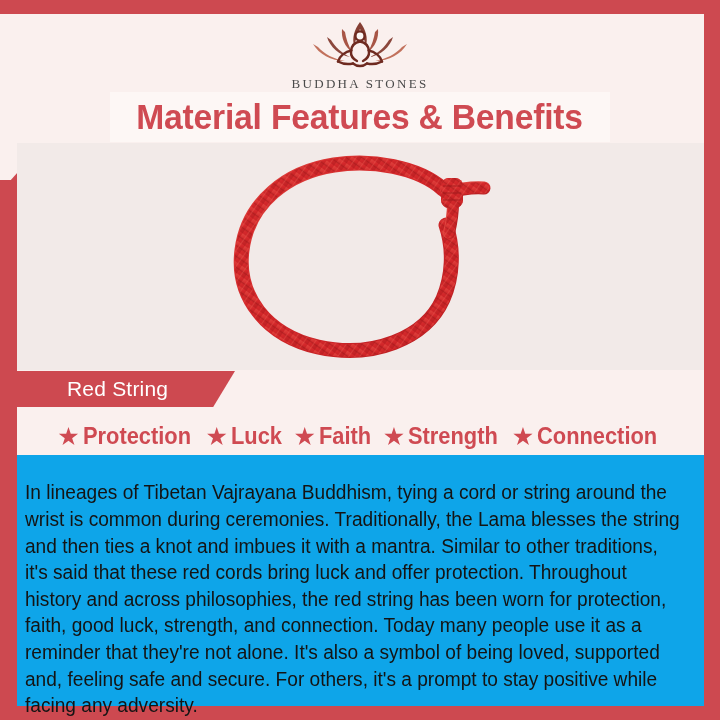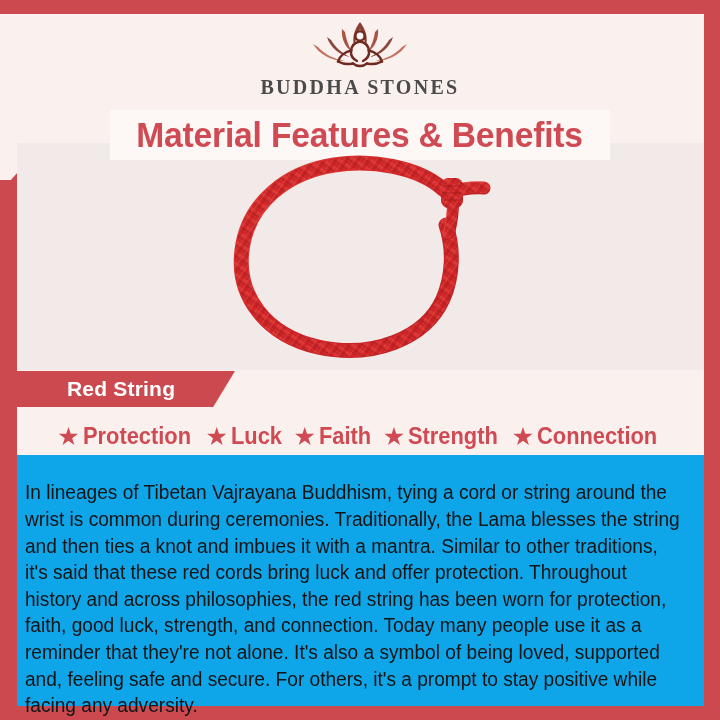--- a/index.html
+++ b/index.html
@@ -71,36 +71,35 @@
     text-align: center;
   }
   .logo-mark {
     display: block;
     margin: 0 auto;
   }
   .logo-word {
     display: block;
     margin-top: 2px;
     font-family: "Liberation Serif", serif;
-    font-size: 20px;
+    font-size: 13px;
     letter-spacing: 2.3px;
     color: #4a4a4a;
-    font-weight: 700;
+    font-weight: 400;
   }
 
   
   .title-banner {
     position: absolute;
     left: 110px; top: 92px;
     width: 500px; height: 50px;
     background: #fdf7f5;
     display: flex;
     align-items: center;
     justify-content: center;
-    margin-top: 18px;
   }
   .title-text {
     font-family: "Liberation Sans Narrow", "Liberation Sans", sans-serif;
     font-weight: 700;
     font-size: 35px;
     color: #cf4a52;
     letter-spacing: -0.2px;
     transform: scaleX(0.96);
     white-space: nowrap;
   }
@@ -123,21 +122,21 @@
     left: 17px; top: 371px;
     width: 218px; height: 36px;
     background: #cd4950;
     clip-path: polygon(0 0, 100% 0, 90% 100%, 0 100%);
     display: flex;
     align-items: center;
   }
   .label-banner-text {
     margin-left: 50px;
     color: #ffffff;
-    font-weight: 700;
+    font-weight: 400;
     font-size: 21px;
     letter-spacing: 0.2px;
   }
 
   
   .benefits-row {
     position: absolute;
     left: 17px; top: 418px;
     width: 687px; height: 37px;
     display: flex;

